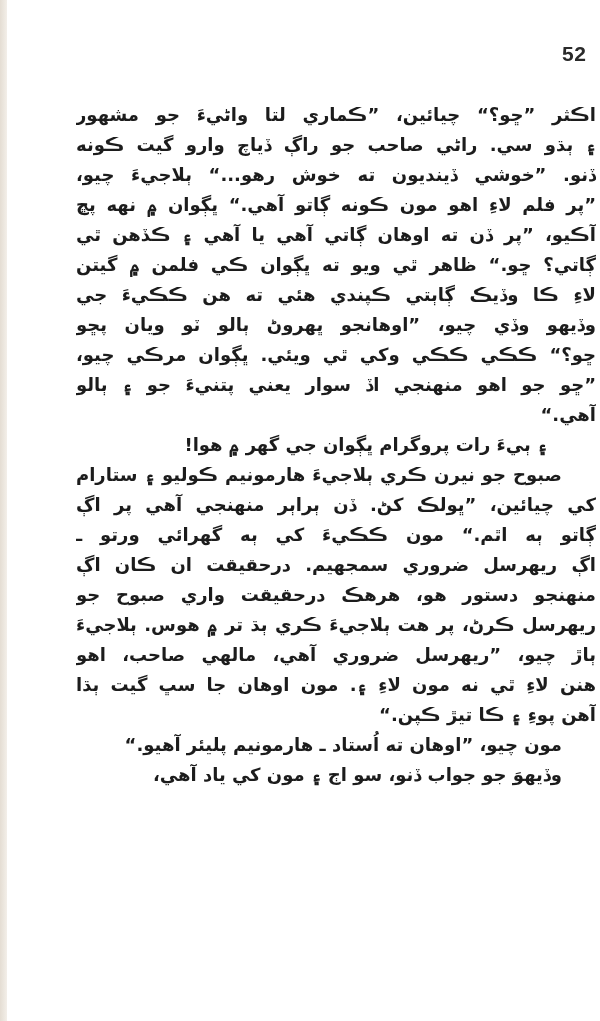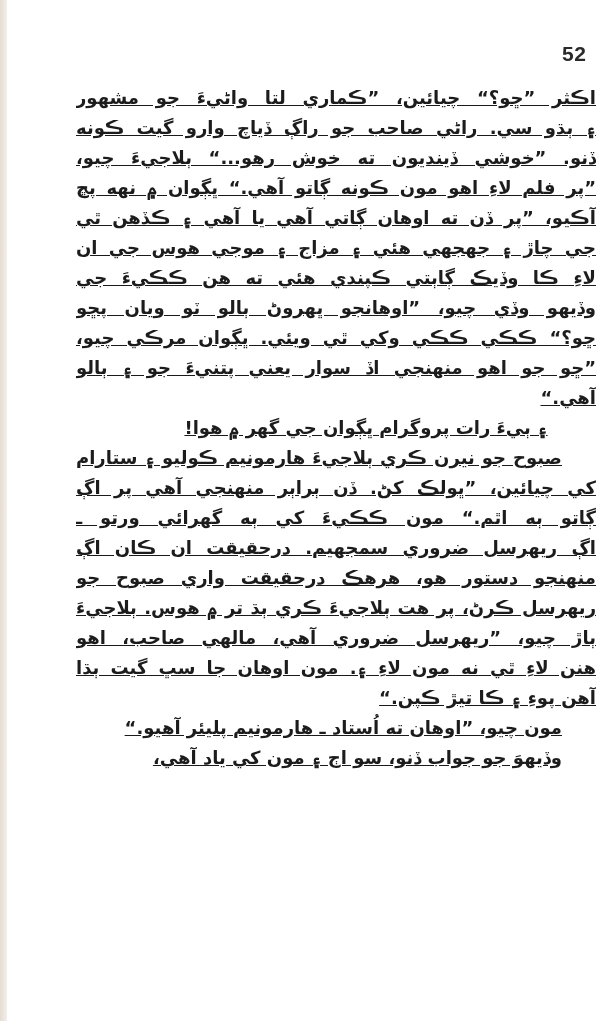--- a/index.html
+++ b/index.html
@@ -32,25 +32,24 @@
       left: 522px;
       font-family: "Liberation Sans", sans-serif;
       font-weight: bold;
       font-size: 21px;
       color: #2a2a2a;
       letter-spacing: 0.5px;
     }
     .text-block {
       position: absolute;
       left: 36px;
-      top: 83px;
+      top: 100px;
       width: 520px;
       direction: rtl;
       unicode-bidi: isolate;
-      text-decoration: underline;
     }
     .line {
       height: 30px;
       line-height: 30px;
       font-size: 18px;
       white-space: nowrap;
       overflow: hidden;
       text-align: justify;
       text-align-last: justify;
       letter-spacing: 0.3px;
@@ -76,21 +75,21 @@
 <div class="page">
 
   <div class="page-number">52</div>
 
   <div class="text-block">
     <div class="line">اڪثر ”ڇو؟“ چيائين، ”ڪماري لتا واڻيءَ جو مشهور</div>
     <div class="line">۽ ٻڌو سي. راڻي صاحب جو راڳ ڏياچ وارو گيت ڪونه</div>
     <div class="line">ڏنو. ”خوشي ڏينديون ته خوش رهو...“ ٻلاجيءَ چيو،</div>
     <div class="line">”پر فلم لاءِ اهو مون ڪونه ڳاتو آهي.“ ڀڳوان ۾ نهه پڇ</div>
     <div class="line">آڪيو، ”پر ڏن ته اوهان ڳاتي آهي يا آهي ۽ ڪڏهن ٿي</div>
-    <div class="line">جي چاڙ ۽ جهجهي هئي ۽ مزاج ۽ موجي هوس جي ان</div>
+    <div class="line">ڳاتي؟ ڇو.“ ظاهر ٿي ويو ته ڀڳوان ڪي فلمن ۾ گيتن</div>
     <div class="line">لاءِ ڪا وڏيڪ ڳاٻتي ڪپندي هئي ته هن ڪڪيءَ جي</div>
     <div class="line">وڏيهو وڏي چيو، ”اوهانجو ڀهروڻ ٻالو ٽو ويان پڇو</div>
     <div class="line">ڇو؟“ ڪڪي ڪڪي وکي ٿي ويئي. ڀڳوان مرڪي چيو،</div>
     <div class="line">”ڇو جو اهو منهنجي اڏ سوار يعني پتنيءَ جو ۽ ٻالو</div>
     <div class="line short">آهي.“</div>
     <div class="line centered">۽ ٻيءَ رات پروگرام ڀڳوان جي گهر ۾ هوا!</div>
     <div class="line indent">صبوح جو نيرن ڪري ٻلاجيءَ هارمونيم ڪوليو ۽ ستارام</div>
     <div class="line">کي چيائين، ”ڀولڪ کڻ. ڏن ٻراٻر منهنجي آهي پر اڳ</div>
     <div class="line">ڳاتو ٻه اٿم.“ مون ڪڪيءَ کي ٻه گهرائي ورتو ـ</div>
     <div class="line">اڳ ريهرسل ضروري سمجهيم. درحقيقت ان ڪان اڳ</div>

